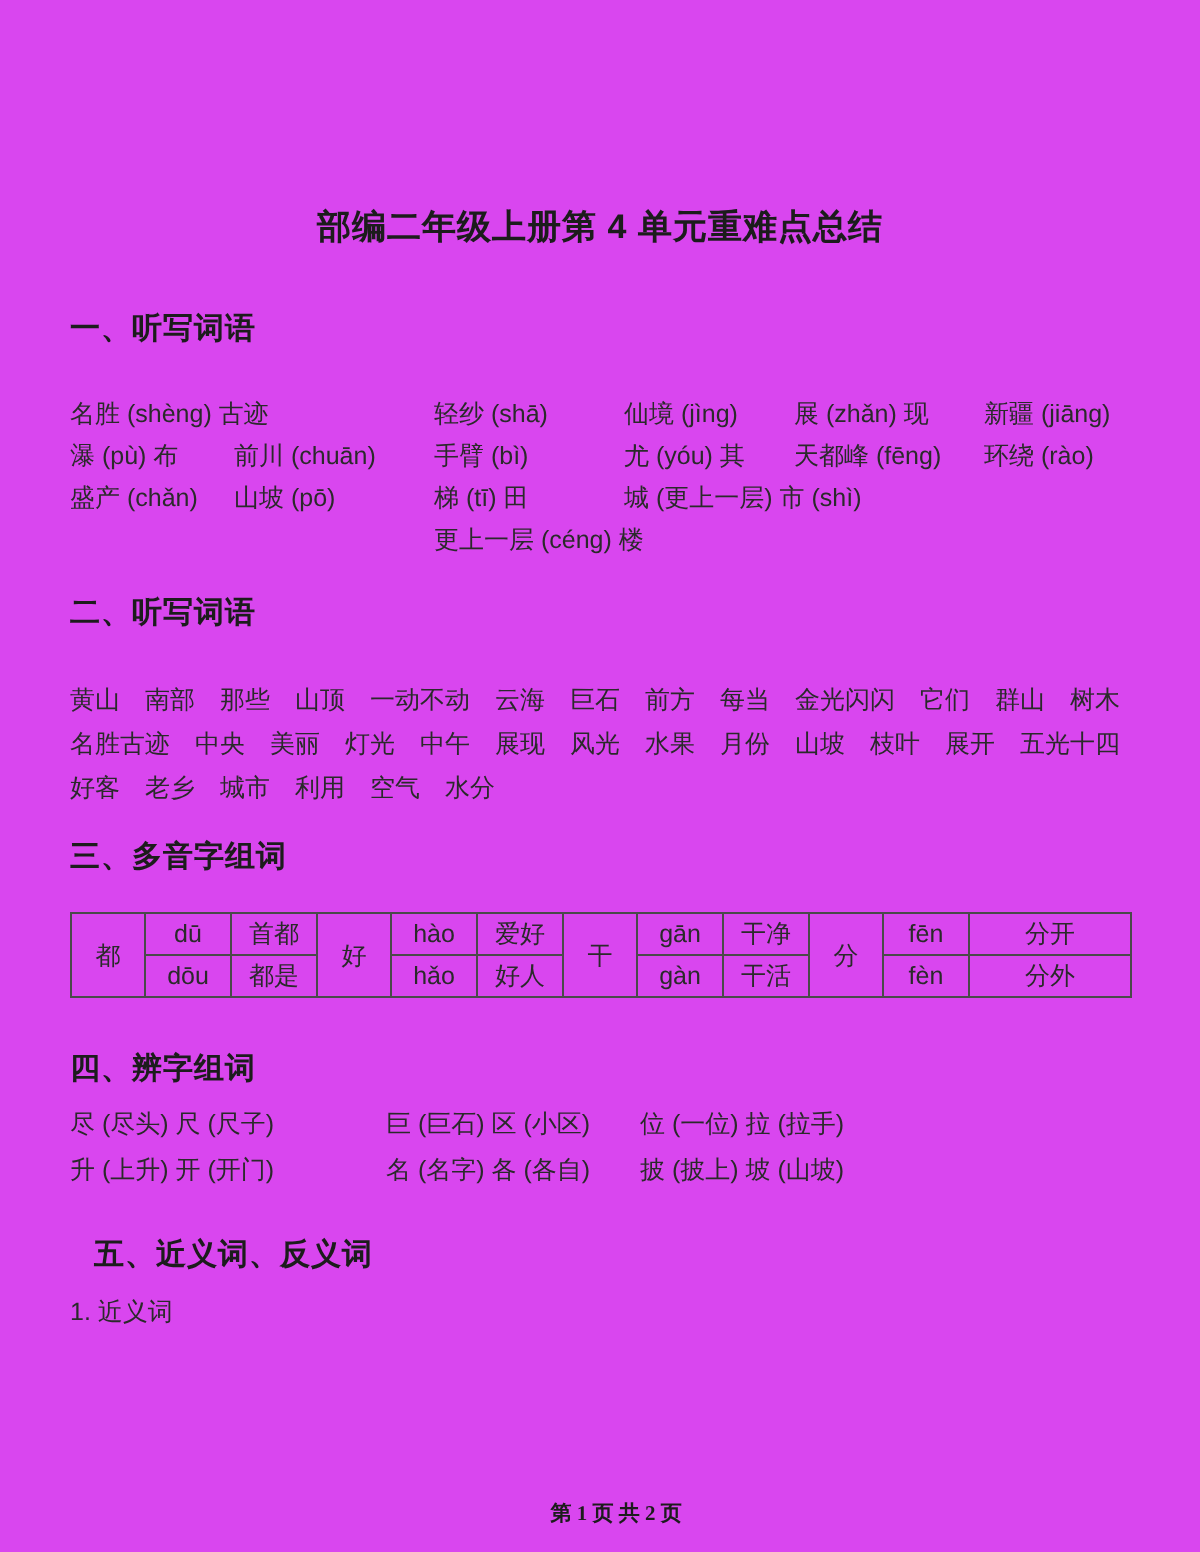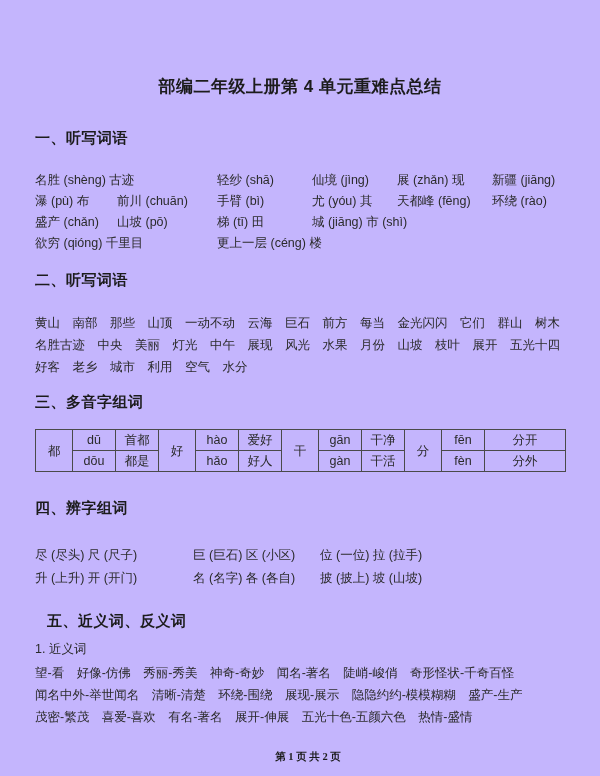--- a/index.html
+++ b/index.html
@@ -1,19 +1,19 @@
 <!DOCTYPE html>
 <html><head>
 <meta charset="utf-8">
 <style>
   html,body{margin:0;padding:0;background:#ffffff;}
   .page{
     width:600px;height:776px;box-sizing:border-box;
-    padding:76px 35px 0 35px;
-    background:#c4b5fd;color:#242424;
+    padding:103px 35px 0 35px;
+    background:#d946ef;color:#242424;
     font-family:"Liberation Sans",sans-serif;
     position:relative;overflow:hidden;
   }
   .title{
     font-size:17px;font-weight:bold;text-align:center;
     margin:0;line-height:22px;letter-spacing:.5px;color:#1c1c1c;
   }
   .sec{
     font-size:15px;font-weight:bold;margin:0;line-height:20px;color:#1c1c1c;
     letter-spacing:.5px;
@@ -29,21 +29,21 @@
   .s2-block{margin-top:22px;line-height:22px;}
   .s2-line{white-space:nowrap;}
   table.poly{
     border-collapse:collapse;width:100%;margin-top:17px;
     table-layout:fixed;font-size:12.5px;color:#2a2a2a;
   }
   table.poly td{
     border:1px solid #4a4a4a;text-align:center;vertical-align:middle;
     padding:0;height:20px;line-height:20px;overflow:hidden;
   }
-  .s4-block{margin-top:26px;line-height:23px;}
+  .s4-block{margin-top:6px;line-height:23px;}
   .s4-row{display:grid;grid-template-columns:158px 127px 1fr;white-space:nowrap;}
   .s5-sub{margin-top:8px;line-height:20px;}
   .s5-lines{margin-top:3px;line-height:22px;}
   .s5-line{white-space:nowrap;}
   .footer{
     position:absolute;left:16px;right:0;bottom:12px;text-align:center;
     font-family:"Liberation Serif",serif;font-weight:bold;
     font-size:10.5px;color:#1c1c1c;
   }
 </style>
@@ -68,24 +68,23 @@
       <span>前川 (chuān)</span>
       <span>手臂 (bì)</span>
       <span>尤 (yóu) 其</span>
       <span>天都峰 (fēng)</span>
       <span>环绕 (rào)</span>
     </div>
     <div class="s1-row">
       <span style="grid-column:1">盛产 (chǎn)</span>
       <span style="grid-column:2">山坡 (pō)</span>
       <span style="grid-column:3">梯 (tī) 田</span>
-      <span style="grid-column:4 / 6">城 (jiāng) 市 (shì)</span>
+      <span style="grid-column:4 / 6">城 (更上一层) 市 (shì)</span>
     </div>
     <div class="s1-row">
-      <span style="grid-column:1 / 3">欲穷 (qióng) 千里目</span>
       <span style="grid-column:3 / 6">更上一层 (céng) 楼</span>
     </div>
   </div>
 
   <h2 class="sec m2">二、听写词语</h2>
   <div class="s2-block body-text">
     <div class="s2-line">黄山　南部　那些　山顶　一动不动　云海　巨石　前方　每当　金光闪闪　它们　群山　树木</div>
     <div class="s2-line">名胜古迹　中央　美丽　灯光　中午　展现　风光　水果　月份　山坡　枝叶　展开　五光十四</div>
     <div class="s2-line">好客　老乡　城市　利用　空气　水分</div>
   </div>
@@ -143,21 +142,16 @@
     </div>
     <div class="s4-row">
       <span>升 (上升) 开 (开门)</span>
       <span>名 (名字) 各 (各自)</span>
       <span>披 (披上) 坡 (山坡)</span>
     </div>
   </div>
 
   <h2 class="sec m5">五、近义词、反义词</h2>
   <div class="s5-sub body-text">1. 近义词</div>
-  <div class="s5-lines body-text">
-    <div class="s5-line">望-看　好像-仿佛　秀丽-秀美　神奇-奇妙　闻名-著名　陡峭-峻俏　奇形怪状-千奇百怪</div>
-    <div class="s5-line">闻名中外-举世闻名　清晰-清楚　环绕-围绕　展现-展示　隐隐约约-模模糊糊　盛产-生产</div>
-    <div class="s5-line">茂密-繁茂　喜爱-喜欢　有名-著名　展开-伸展　五光十色-五颜六色　热情-盛情</div>
-  </div>
 
   <div class="footer">第 1 页 共 2 页</div>
 
 </div>
 
 </body></html>

